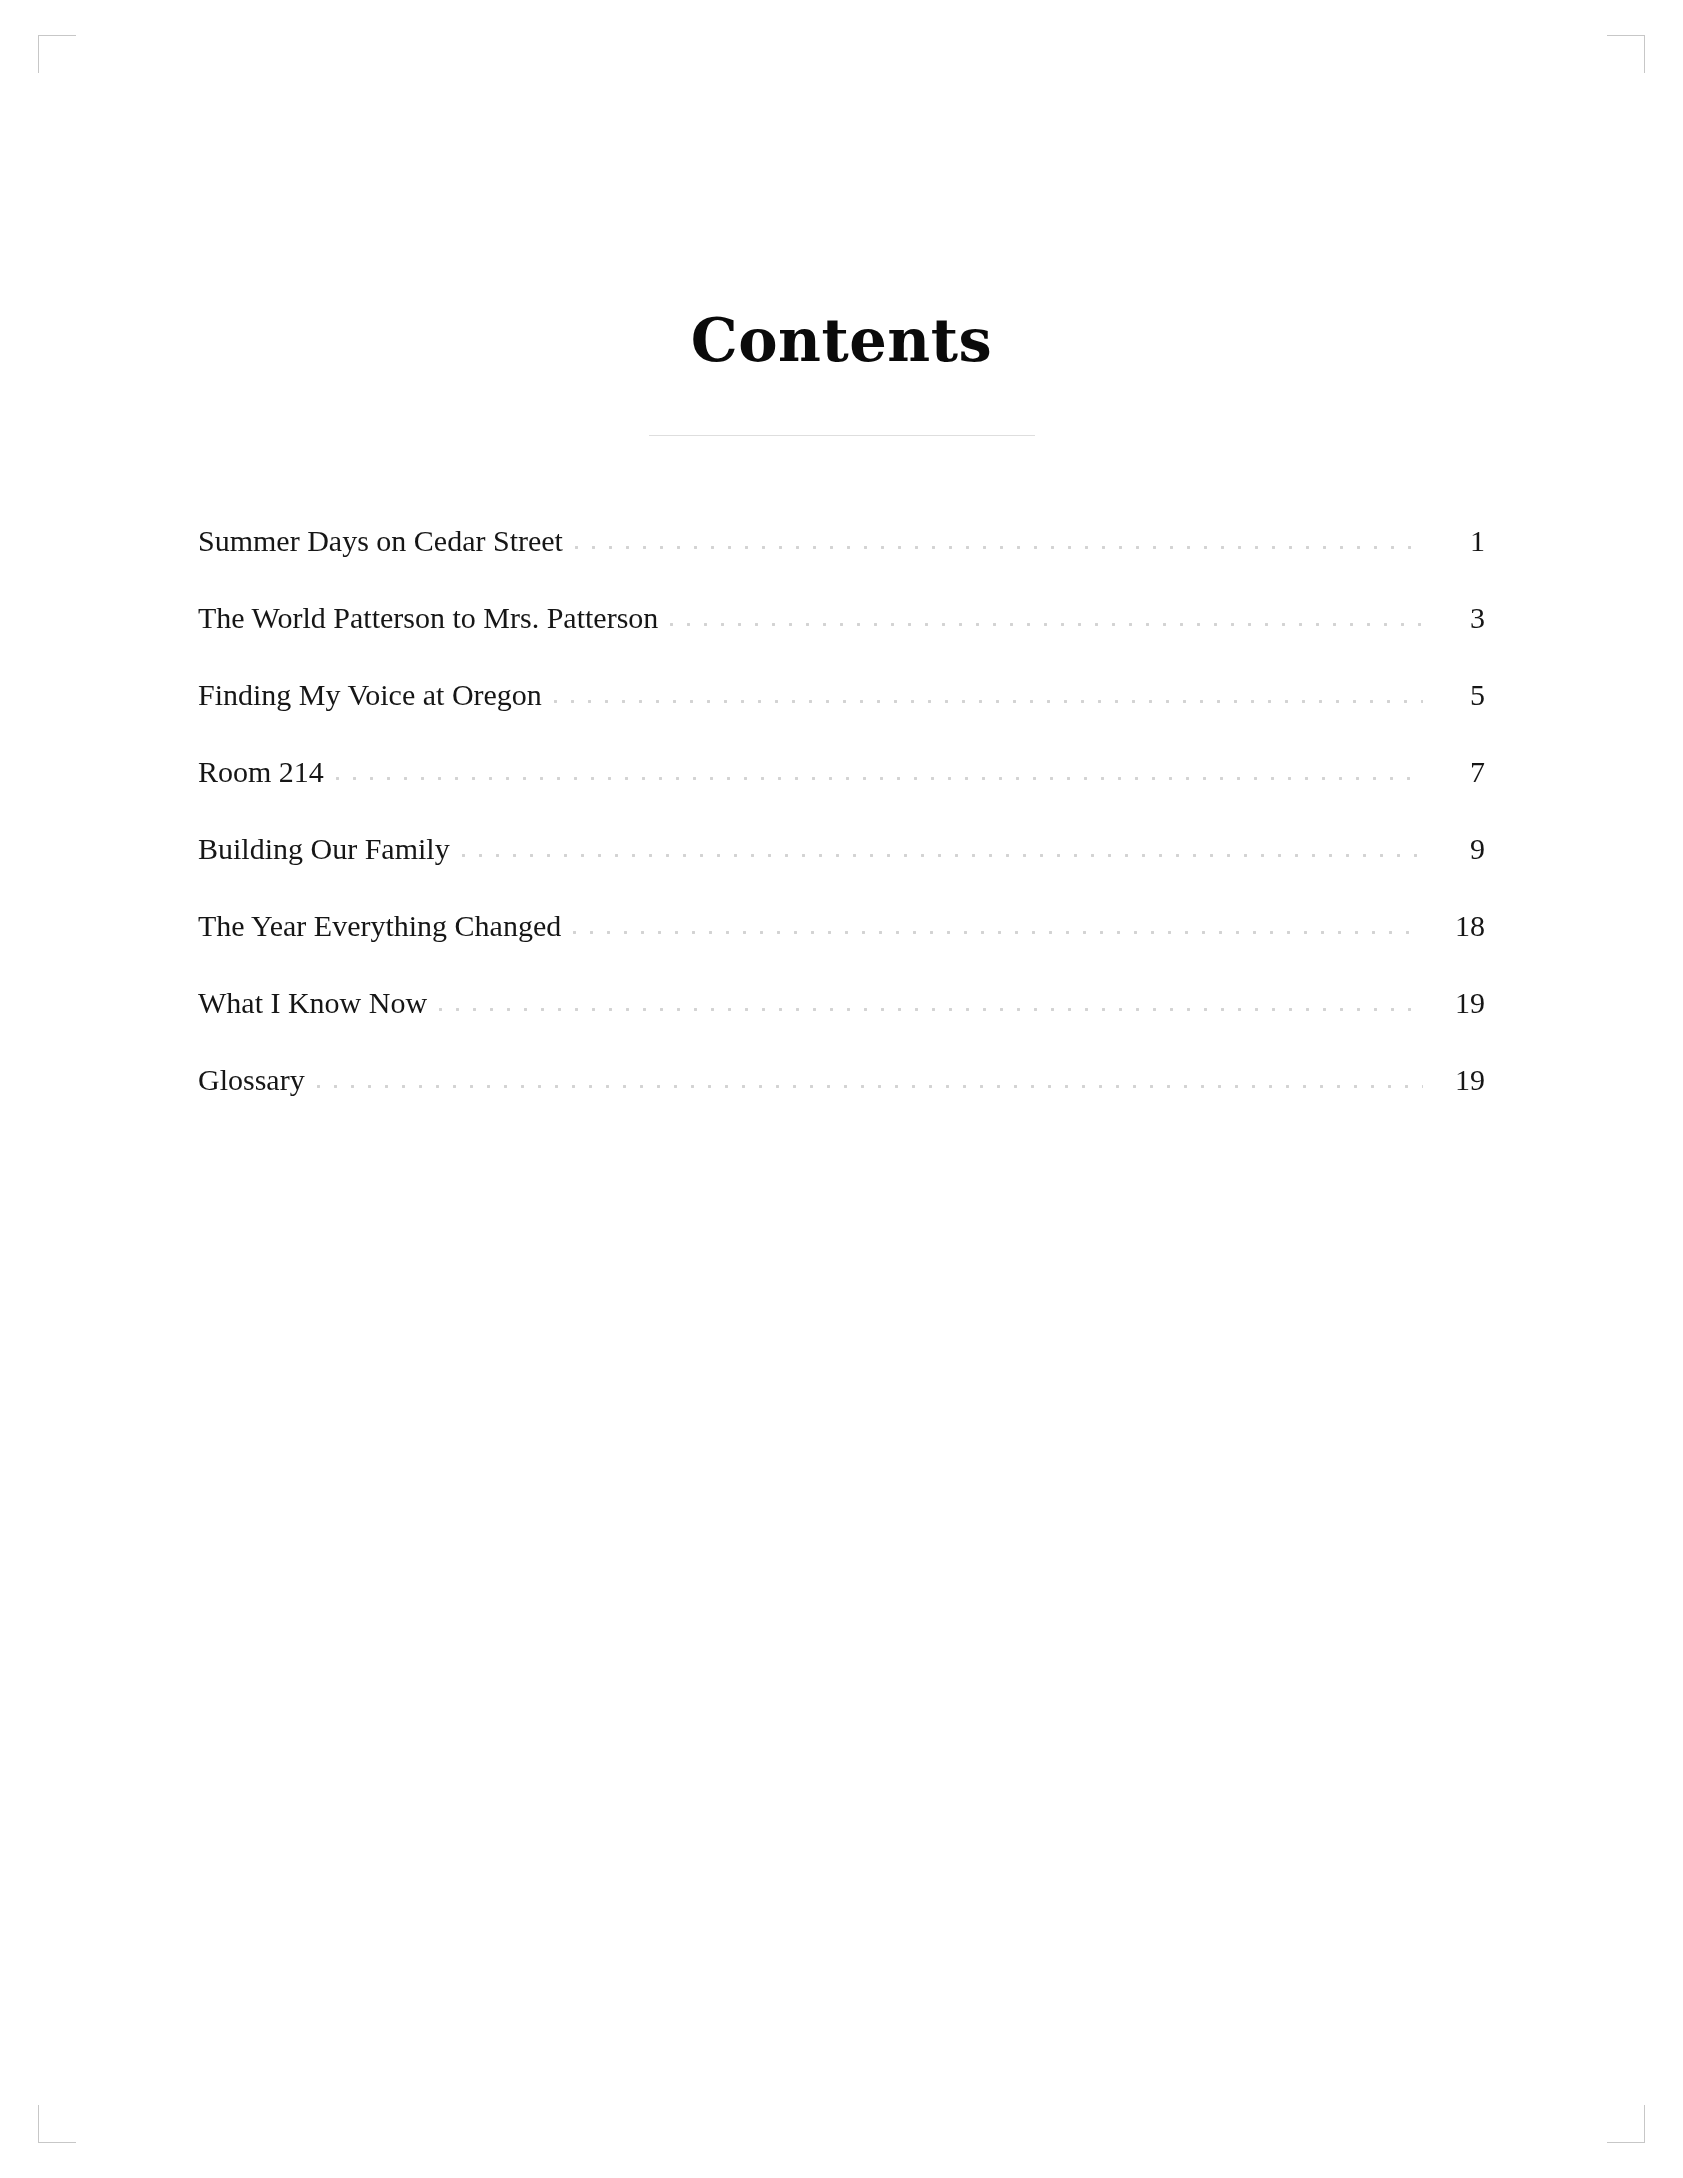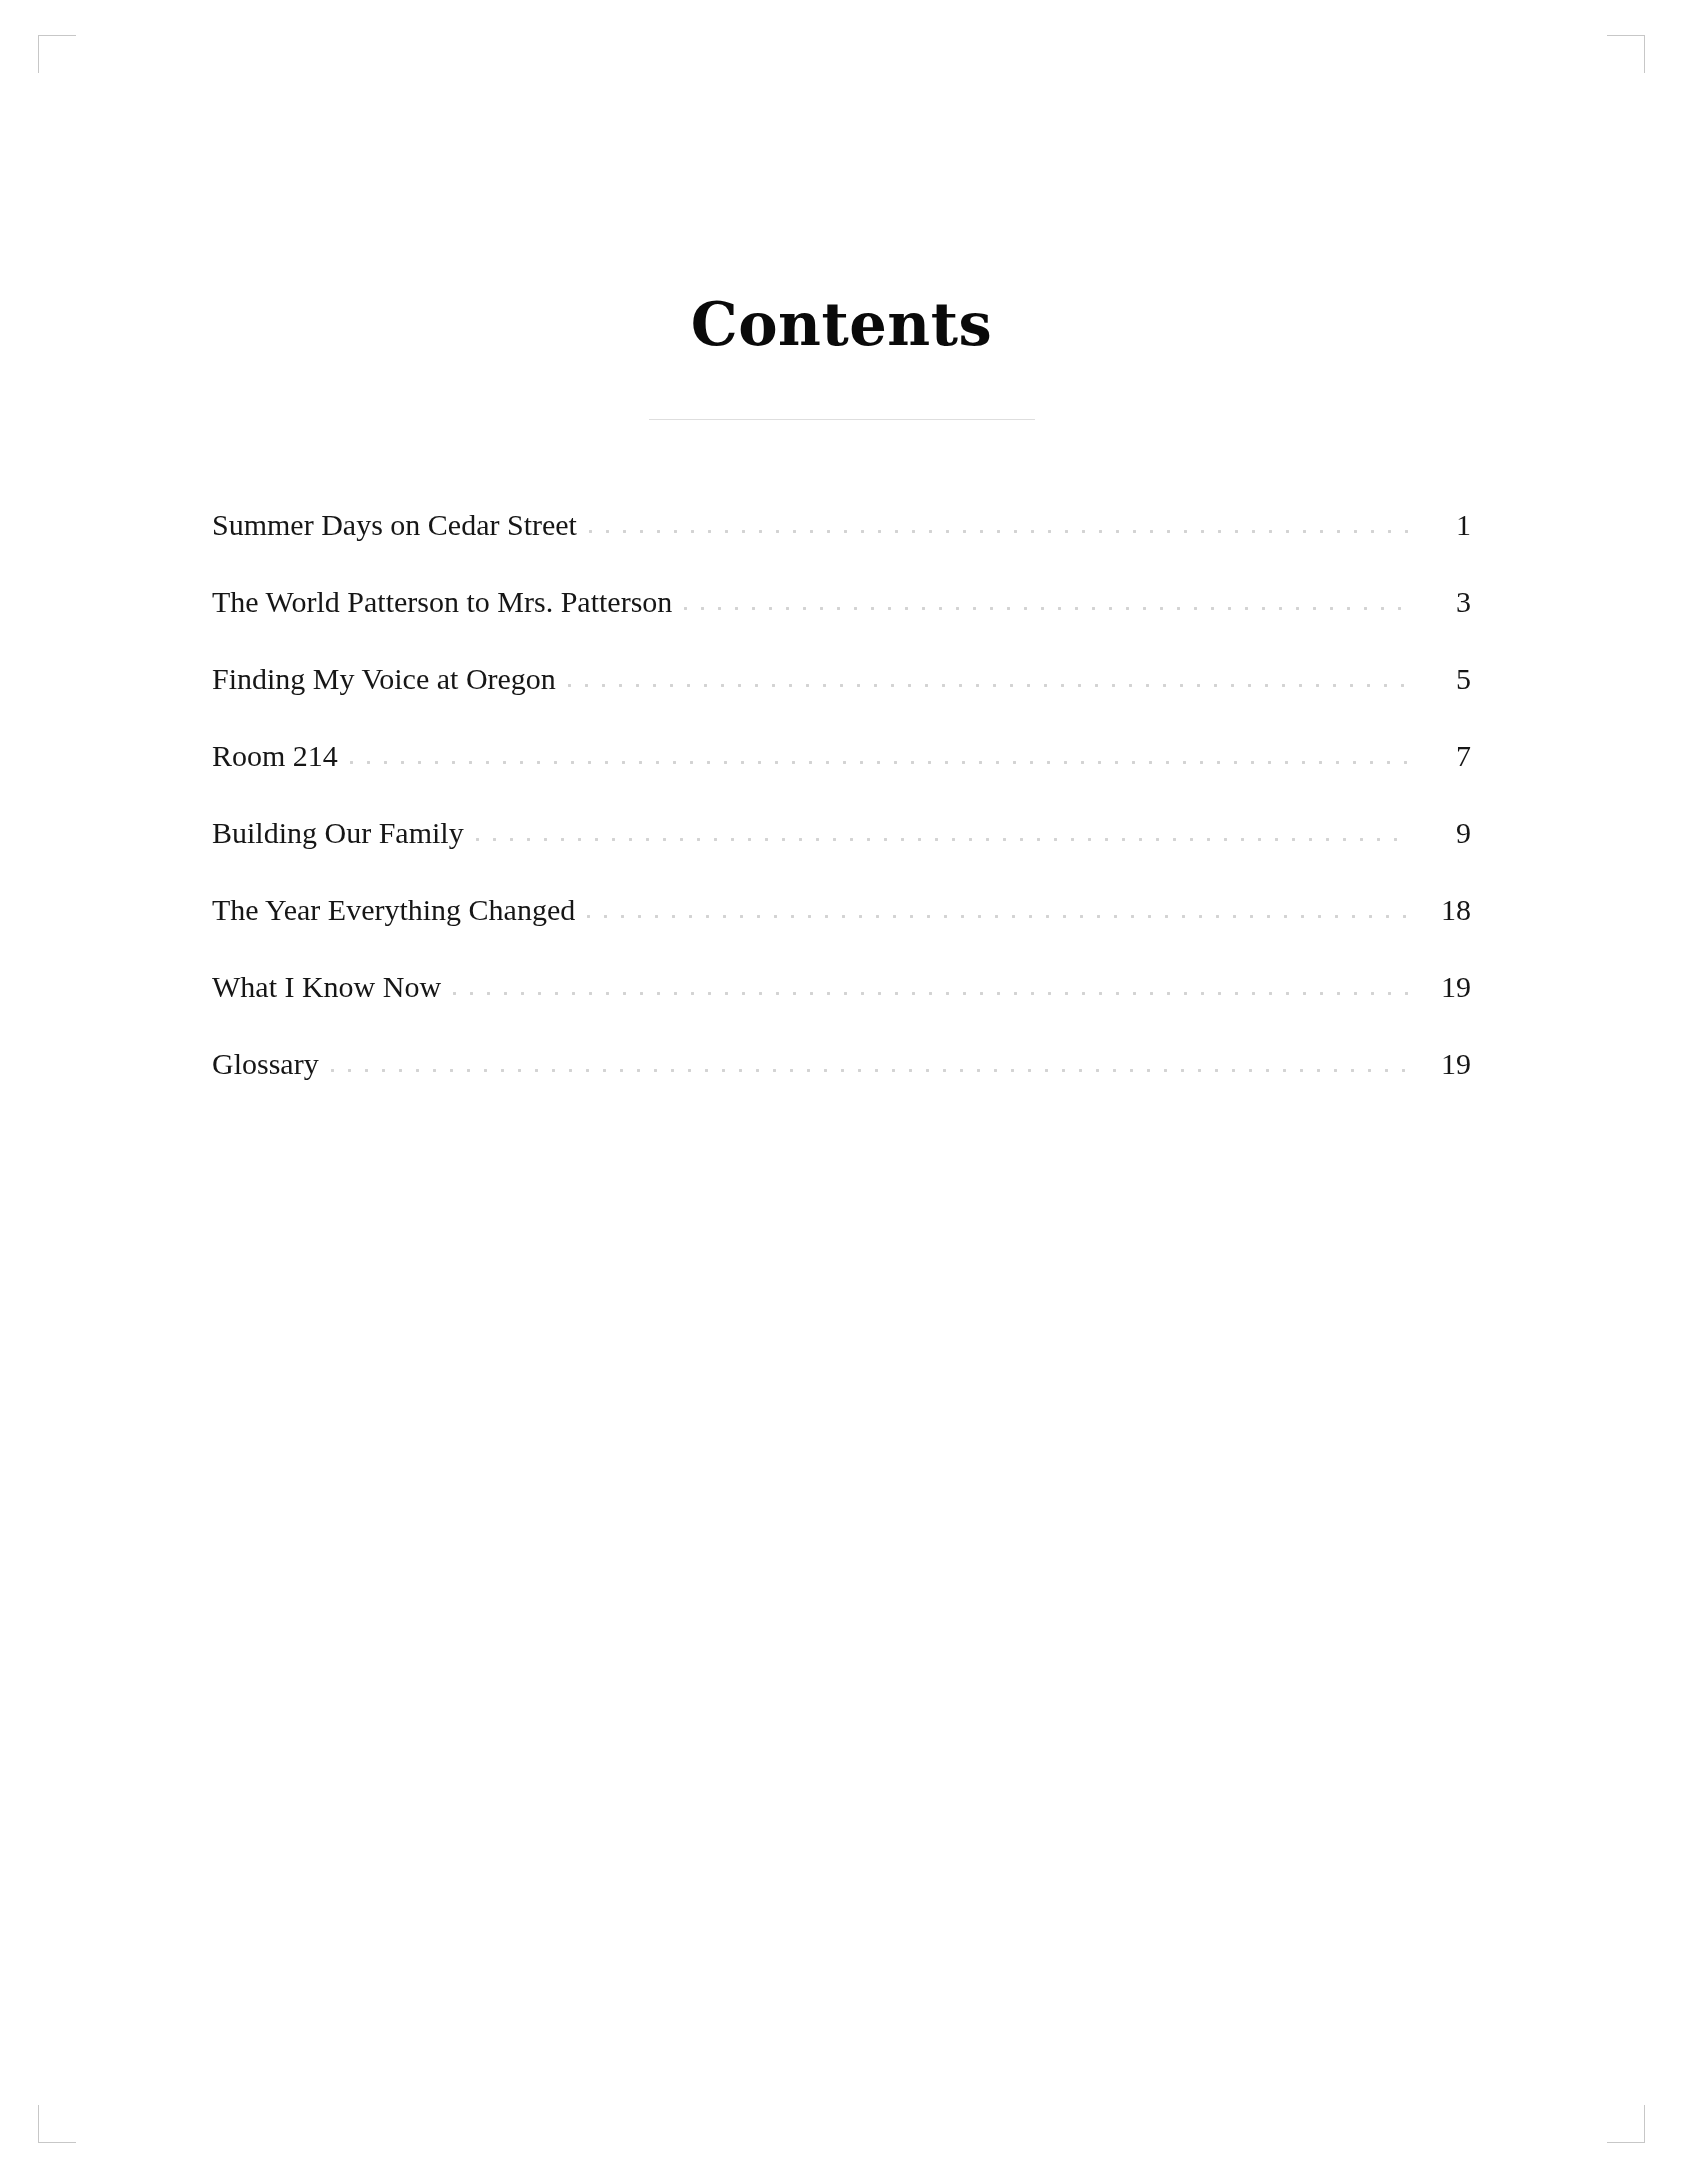--- a/index.html
+++ b/index.html
@@ -27,21 +27,21 @@
   .crop-tl { top: 35px;  left: 38px;   border-top: 1.5px solid #c7c7c7; border-left: 1.5px solid #c7c7c7; }
   .crop-tr { top: 35px;  right: 38px;  border-top: 1.5px solid #c7c7c7; border-right: 1.5px solid #c7c7c7; }
   .crop-bl { bottom: 35px; left: 38px;  border-bottom: 1.5px solid #c7c7c7; border-left: 1.5px solid #c7c7c7; }
   .crop-br { bottom: 35px; right: 38px; border-bottom: 1.5px solid #c7c7c7; border-right: 1.5px solid #c7c7c7; }
 
   
   .content {
     position: absolute;
     left: 196px;
     right: 196px;
-    top: 271px;
+    top: 287px;
   }
 
   .toc-title {
     font-family: "DejaVu Serif", "Liberation Serif", serif;
     font-weight: 700;
     font-size: 59px;
     line-height: 1.1;
     letter-spacing: 0.5px;
     color: #0a0a0a;
     text-align: center;
@@ -50,21 +50,21 @@
   }
 
   .title-rule {
     width: 386px;
     height: 0;
     margin: 61px auto 0 auto;
     border-top: 1.5px solid #dedede;
   }
 
   .toc-list {
-    margin: 16px;
+    margin: 2px;
     padding: 0;
     list-style: none;
     margin-top: 87px;
   }
 
   .toc-entry {
     display: flex;
     align-items: baseline;
     width: 100%;
     height: 77px;

